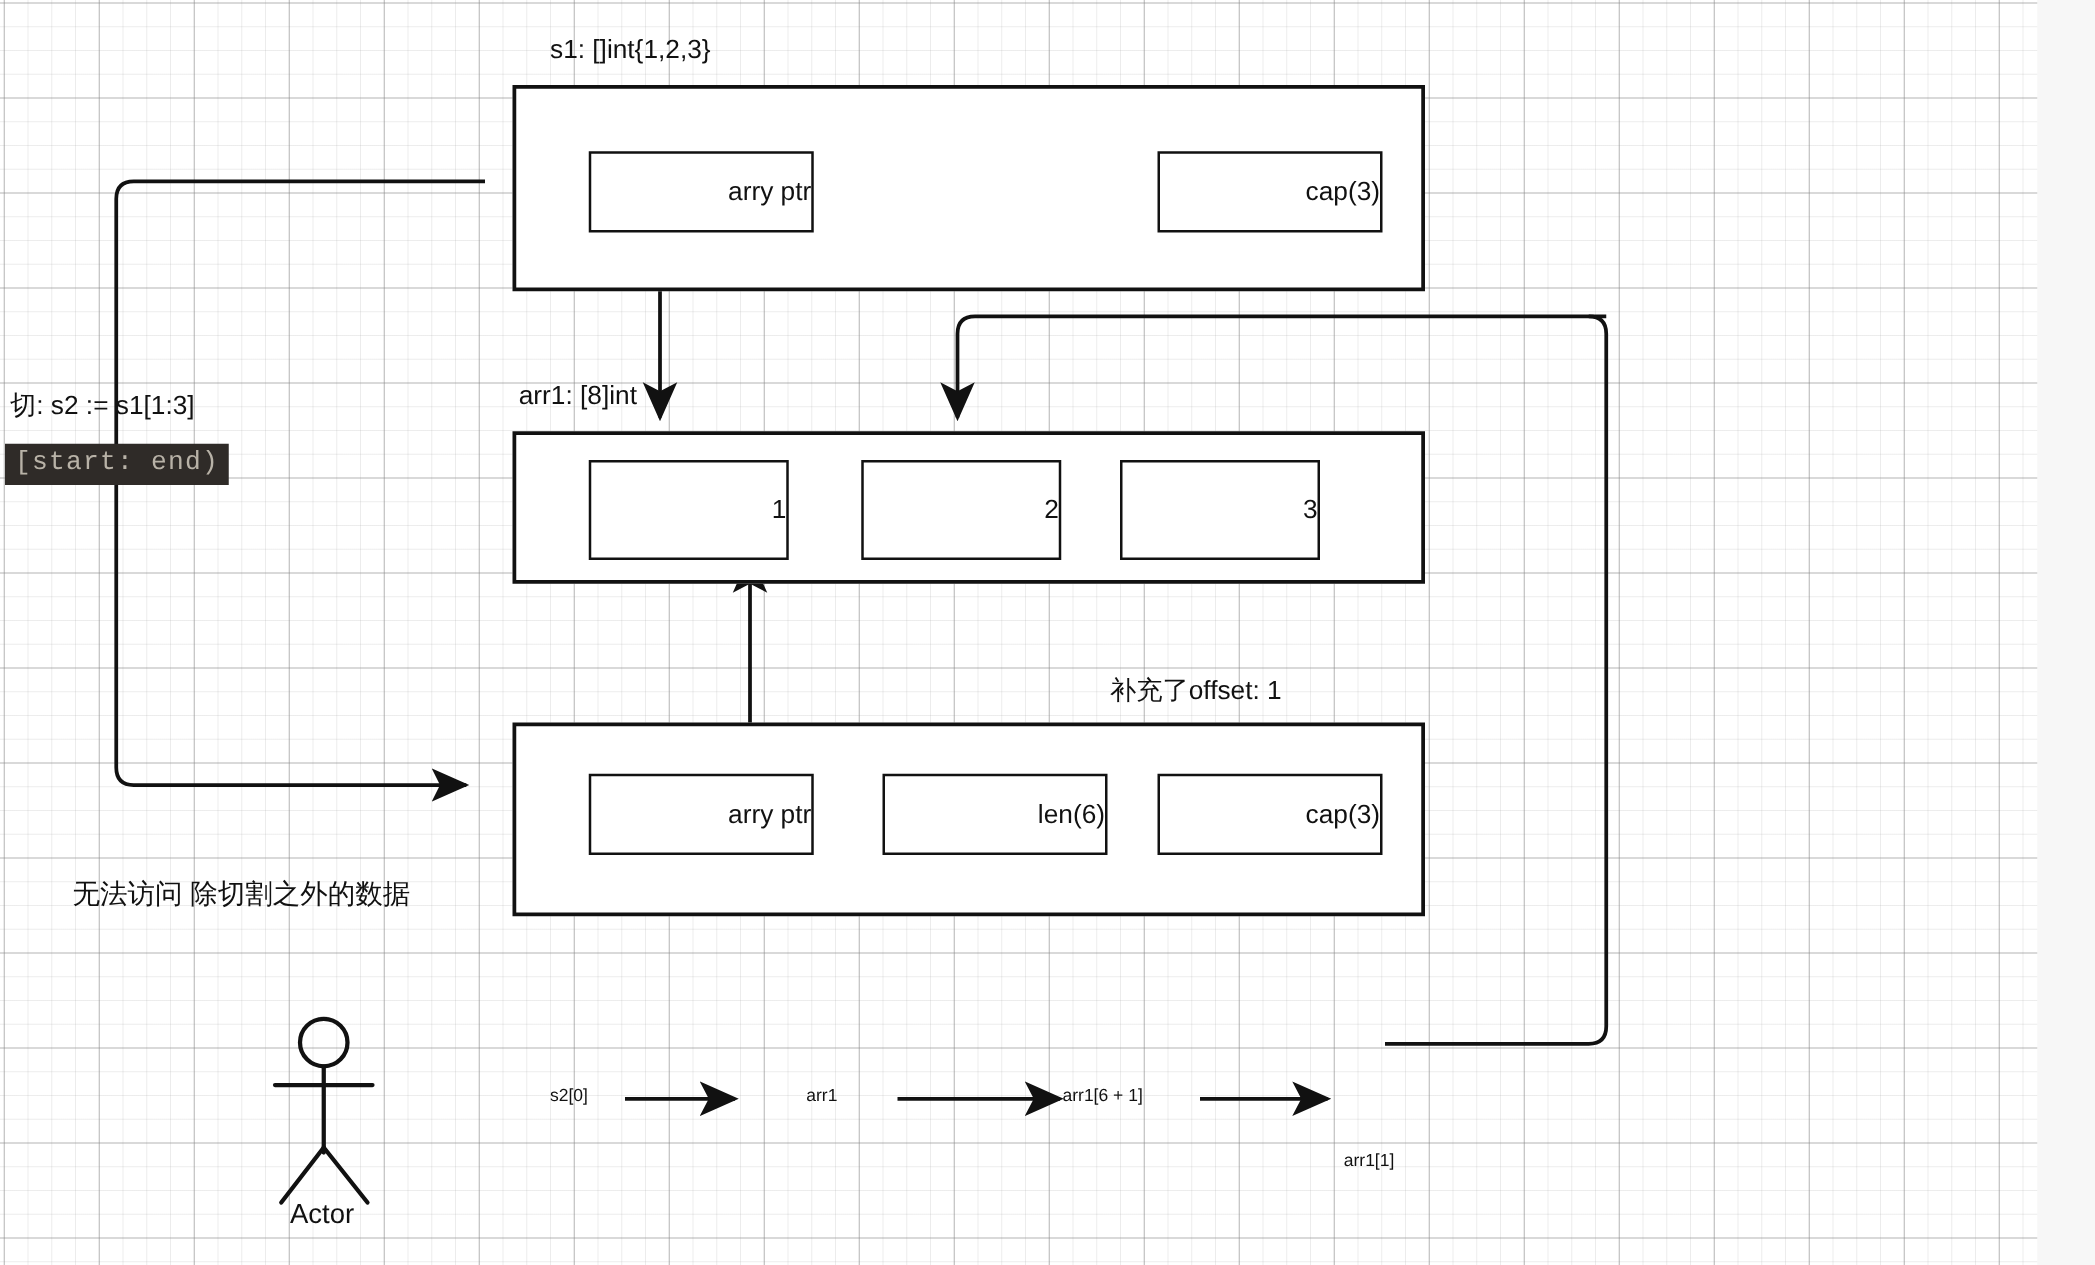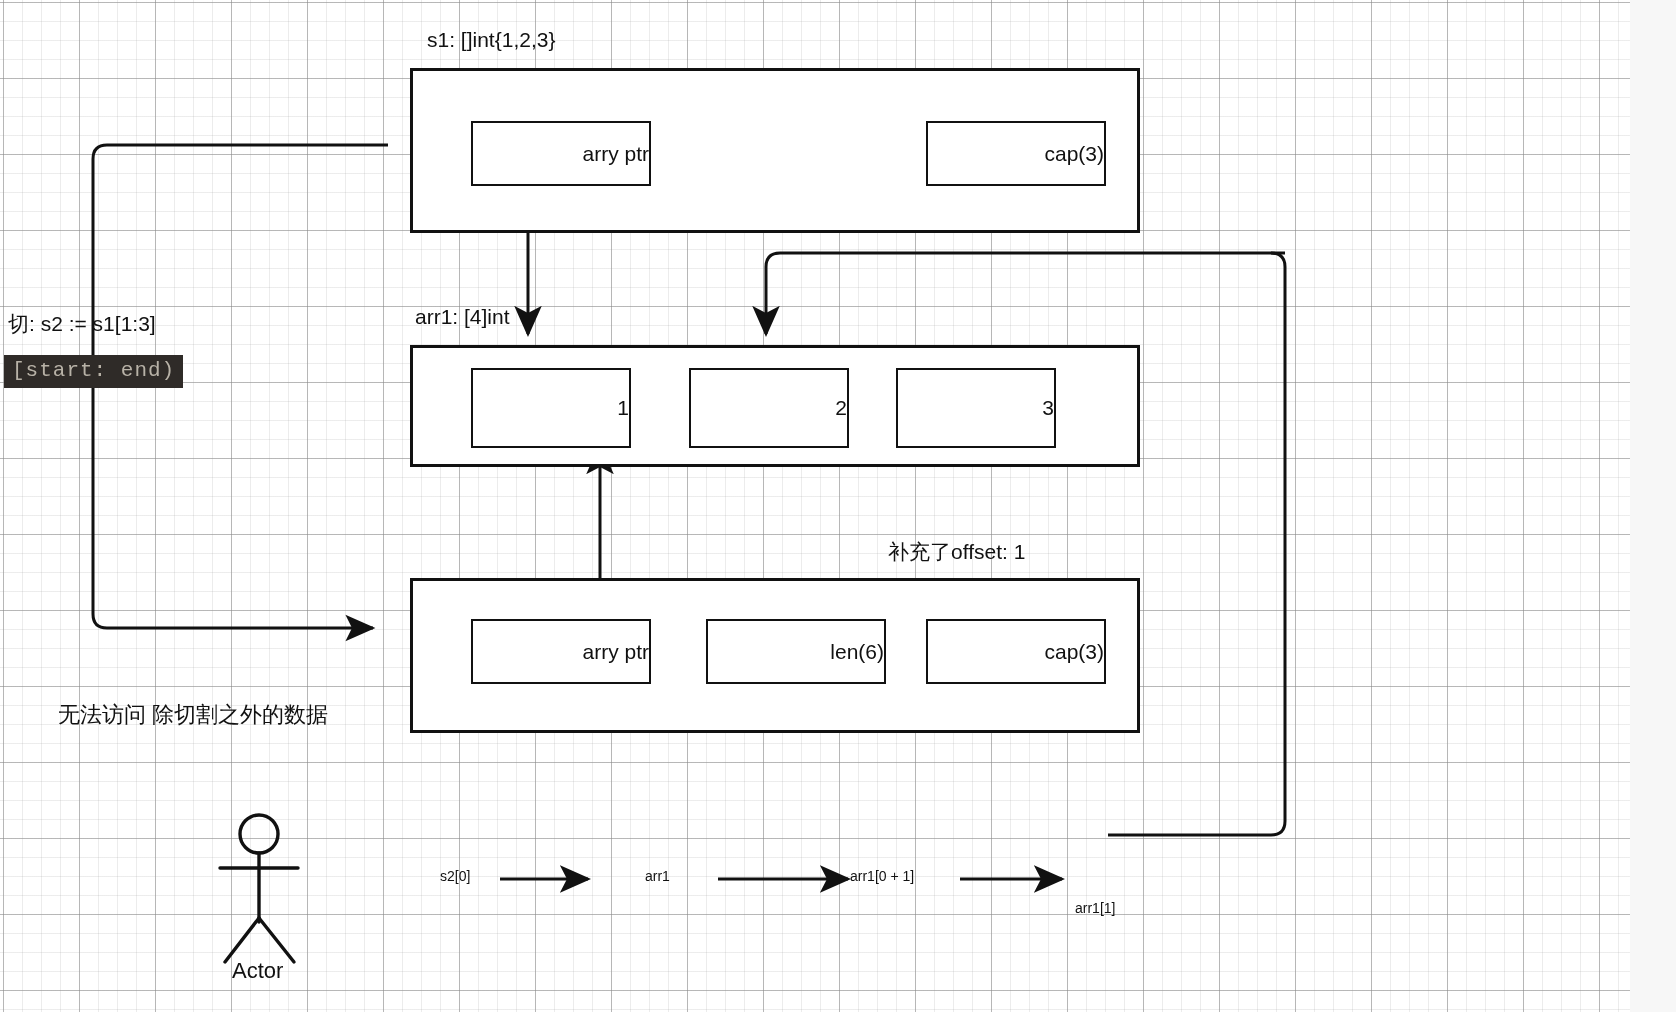--- a/index.html
+++ b/index.html
@@ -133,32 +133,32 @@
 
     <g fill="none" stroke="#111111" stroke-width="3.4" stroke-linecap="round">
       <circle cx="259" cy="834" r="19"></circle>
       <line x1="259" y1="853" x2="259" y2="922"></line>
       <line x1="220" y1="868" x2="298" y2="868"></line>
       <line x1="259" y1="918" x2="225" y2="962"></line>
       <line x1="259" y1="918" x2="294" y2="962"></line>
     </g>
   </svg>
 
-  <div class="label" style="left:427px; top:28px;">s1: []int{1,2,3}</div>
+  <div class="label" style="left:440px; top:28px;">s1: []int{1,2,3}</div>
 
   <div class="struct" style="left:410px; top:68px; width:730px; height:165px;">
     <div class="cell" style="left:58px; top:50px; width:180px; height:65px;">
       <span>arry ptr</span>
     </div>
     <div class="cell" style="left:513px; top:50px; width:180px; height:65px;">
       <span>cap(3)</span>
     </div>
   </div>
 
-  <div class="label" style="left:415px; top:305px;">arr1: [4]int</div>
+  <div class="label" style="left:415px; top:305px;">arr1: [8]int</div>
 
   <div class="struct" style="left:410px; top:345px; width:730px; height:122px;">
     <div class="cell" style="left:58px; top:20px; width:160px; height:80px;">
       <span>1</span>
     </div>
     <div class="cell" style="left:276px; top:20px; width:160px; height:80px;">
       <span>2</span>
     </div>
     <div class="cell" style="left:483px; top:20px; width:160px; height:80px;">
       <span>3</span>
@@ -180,20 +180,20 @@
   </div>
 
   <div class="label" style="left:8px; top:310px;text-align:center;">切:  s2 := s1[1:3]</div>
 
   <div class="code-hl" style="left:4px; top:355px;">[start: end)</div>
 
   <div class="label" style="left:58px; top:700px; font-size:22px;">无法访问 除切割之外的数据</div>
 
   <div class="flow-text" style="left:440px; top:868px;">s2[0]</div>
   <div class="flow-text" style="left:645px; top:868px;text-align:right;">arr1</div>
-  <div class="flow-text" style="left:850px; top:868px;">arr1[0 + 1]</div>
-  <div class="flow-text" style="left:1075px; top:900px;">arr1[1]</div>
+  <div class="flow-text" style="left:850px; top:868px;">arr1[6 + 1]</div>
+  <div class="flow-text" style="left:1075px; top:920px;">arr1[1]</div>
 
   <div class="actor-caption" style="left:232px; top:958px;">Actor</div>
 
 </div>
 
 <div id="rightpad"></div>
 
 </body></html>

